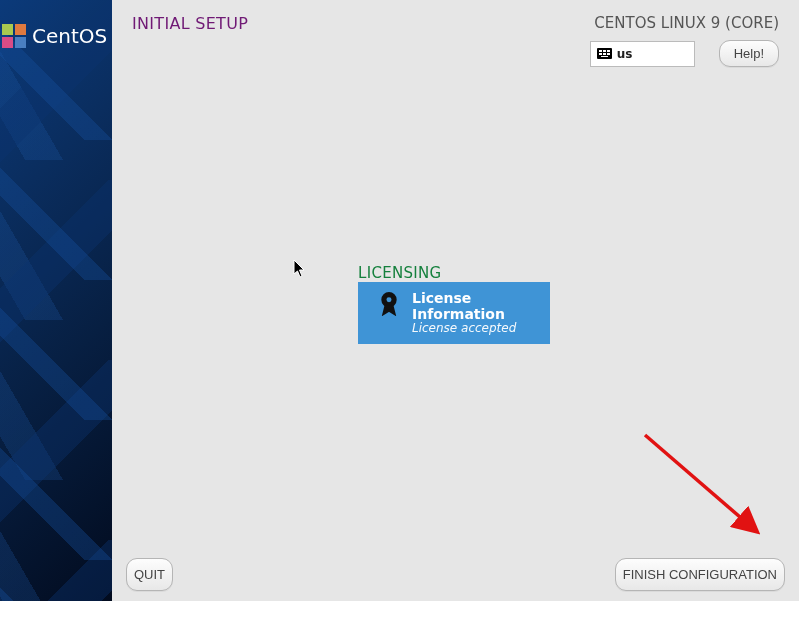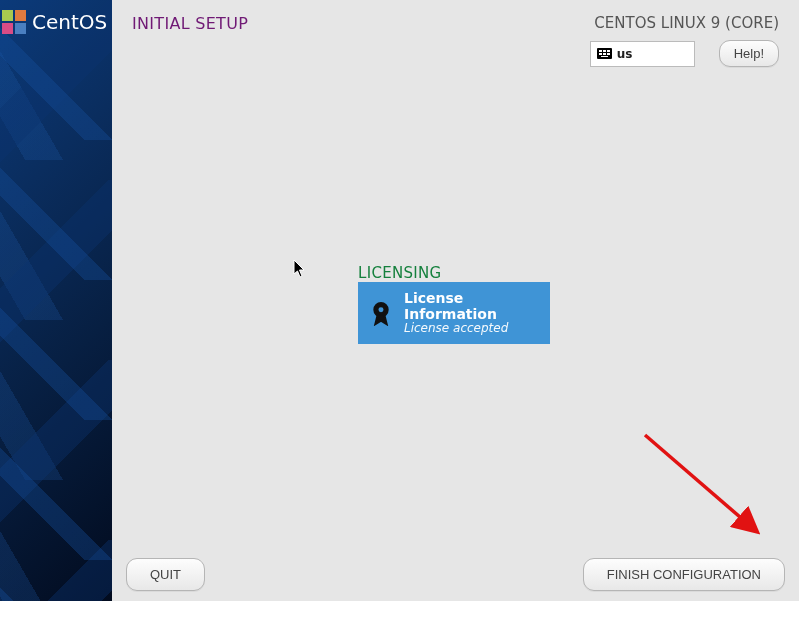--- a/index.html
+++ b/index.html
@@ -28,21 +28,21 @@
       position: absolute;
       inset: 0;
       background:
         linear-gradient(45deg, transparent 30%, rgba(20,80,160,0.35) 30%, rgba(20,80,160,0.35) 40%, transparent 40%),
         linear-gradient(-45deg, transparent 55%, rgba(10,50,110,0.4) 55%, rgba(10,50,110,0.4) 70%, transparent 70%),
         linear-gradient(60deg, transparent 10%, rgba(30,90,170,0.25) 10%, rgba(30,90,170,0.25) 25%, transparent 25%);
       background-size: 140px 140px, 180px 180px, 160px 160px;
     }
     .logo {
       position: absolute;
-      top: 8px;
+      top: 22px;
       left: 0;
       display: flex;
       align-items: center;
       gap: 4px;
       color: #fff;
       font-weight: 500;
       font-size: 20px;
     }
     .logo-mark {
       width: 28px; height: 28px;
@@ -137,23 +137,23 @@
       top: 264px;
     }
     .section-heading {
       font-size: 15px;
       color: #15803d;
       letter-spacing: 0.3px;
     }
     .spoke {
       background: #3f94d6;
       width: 192px;
-      padding: 8px 10px;
-      display: flex;
-      align-items: center;
+      padding: 8px 18px;
+      display: flex;
+      align-items: flex-start;
       gap: 10px;
       cursor: pointer;
     }
     .spoke-icon {
       width: 26px; height: 26px;
       flex-shrink: 0;
       color: #111;
     }
     .spoke-text { line-height: 1.15; color:#fff; }
     .spoke-title {
@@ -168,21 +168,21 @@
     .footer {
       position: absolute;
       bottom: 10px;
       left: 0;
       right: 0;
       display: flex;
       justify-content: space-between;
       padding: 0 14px;
     }
     .footer .btn {
-      padding: 8px 23px;
+      padding: 8px 7px;
       font-size: 13px;
     }
     .cursor {
       position: absolute;
       left: 181px;
       top: 259px;
       pointer-events: none;
     }
     .cursor svg { width: 14px; height: 20px; display:block; }
     .arrow-annotation {

